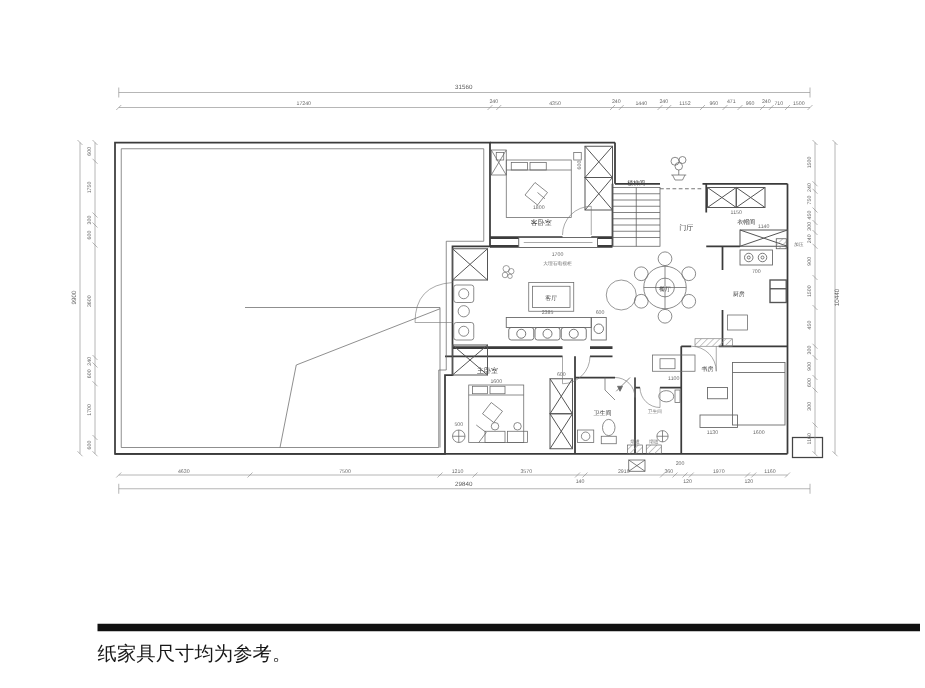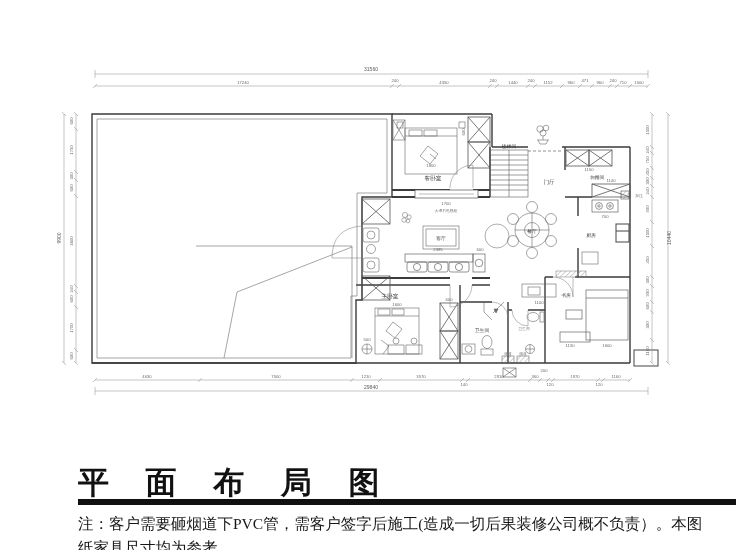--- a/index.html
+++ b/index.html
@@ -333,23 +333,19 @@
   <text class="dim" transform="rotate(-90 649 233)" x="649" y="233" text-anchor="middle">1500</text>
   <text class="dim" transform="rotate(-90 649 260)" x="649" y="260" text-anchor="middle">450</text>
   <text class="dim" transform="rotate(-90 649 280)" x="649" y="280" text-anchor="middle">300</text>
   <text class="dim" transform="rotate(-90 649 293)" x="649" y="293" text-anchor="middle">900</text>
   <text class="dim" transform="rotate(-90 649 306)" x="649" y="306" text-anchor="middle">600</text>
   <text class="dim" transform="rotate(-90 649 325)" x="649" y="325" text-anchor="middle">300</text>
   <text class="dim" transform="rotate(-90 649 351)" x="649" y="351" text-anchor="middle">1160</text>
   <text class="dimb" transform="rotate(-90 671 238)" x="671" y="238" text-anchor="middle">10440</text>
 </svg>
 
-<div class="title-block">
-  <span class="title-text">平 面 布 局 图</span>
-</div>
 <div class="title-bar"></div>
 
 <div class="note">
-  <div>注：客户需要砸烟道下PVC管，需客户签字后施工(造成一切后果装修公司概不负责）。本图</div>
   <div>纸家具尺寸均为参考。</div>
 </div>
 
 </div>
 
 </body></html>

